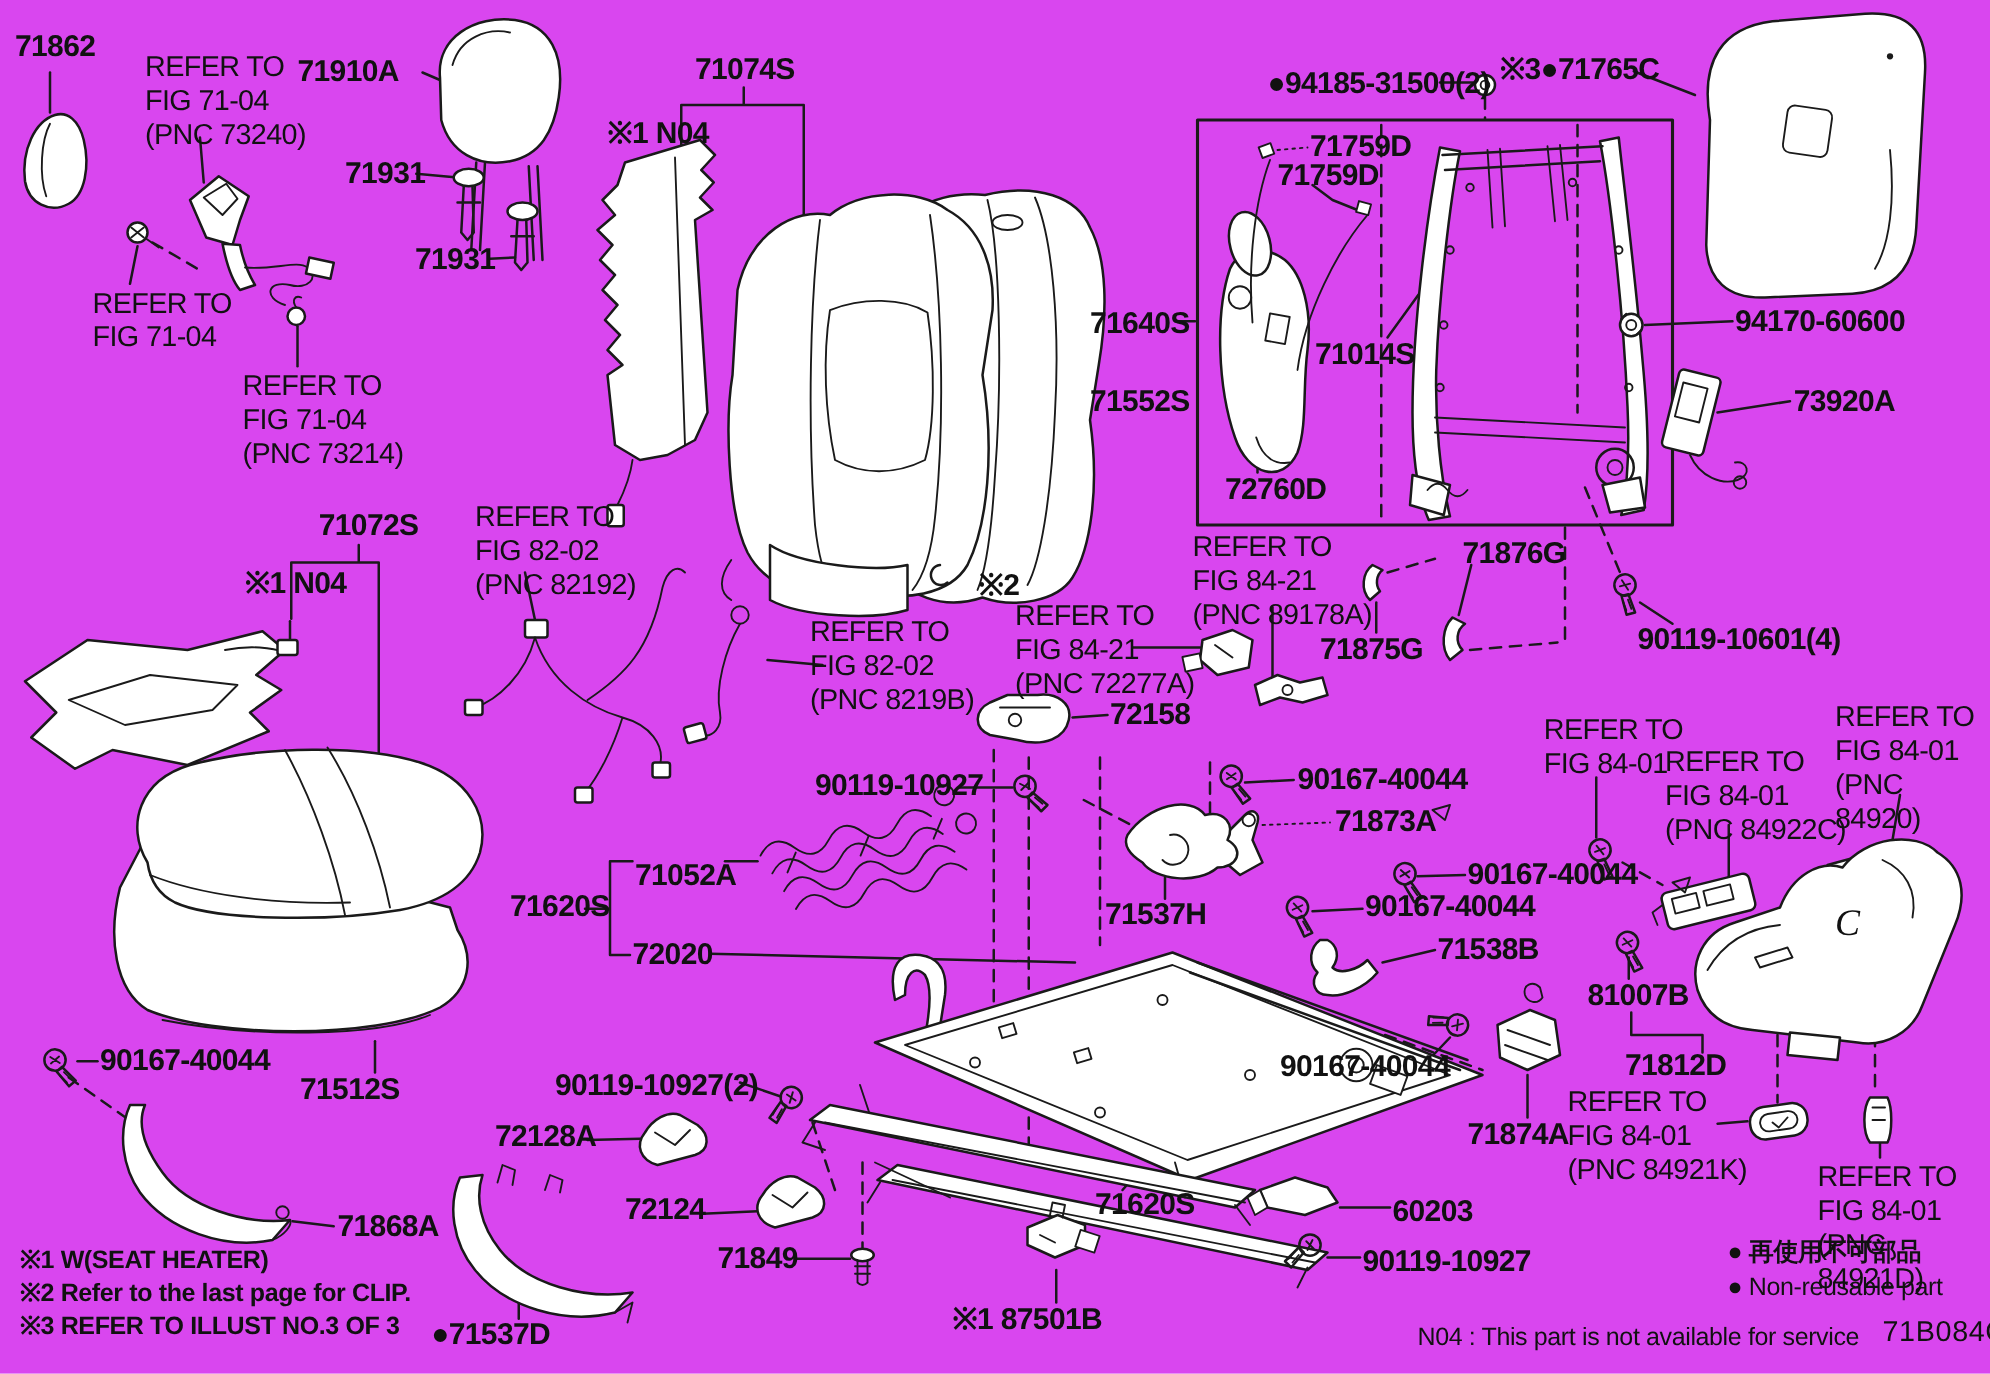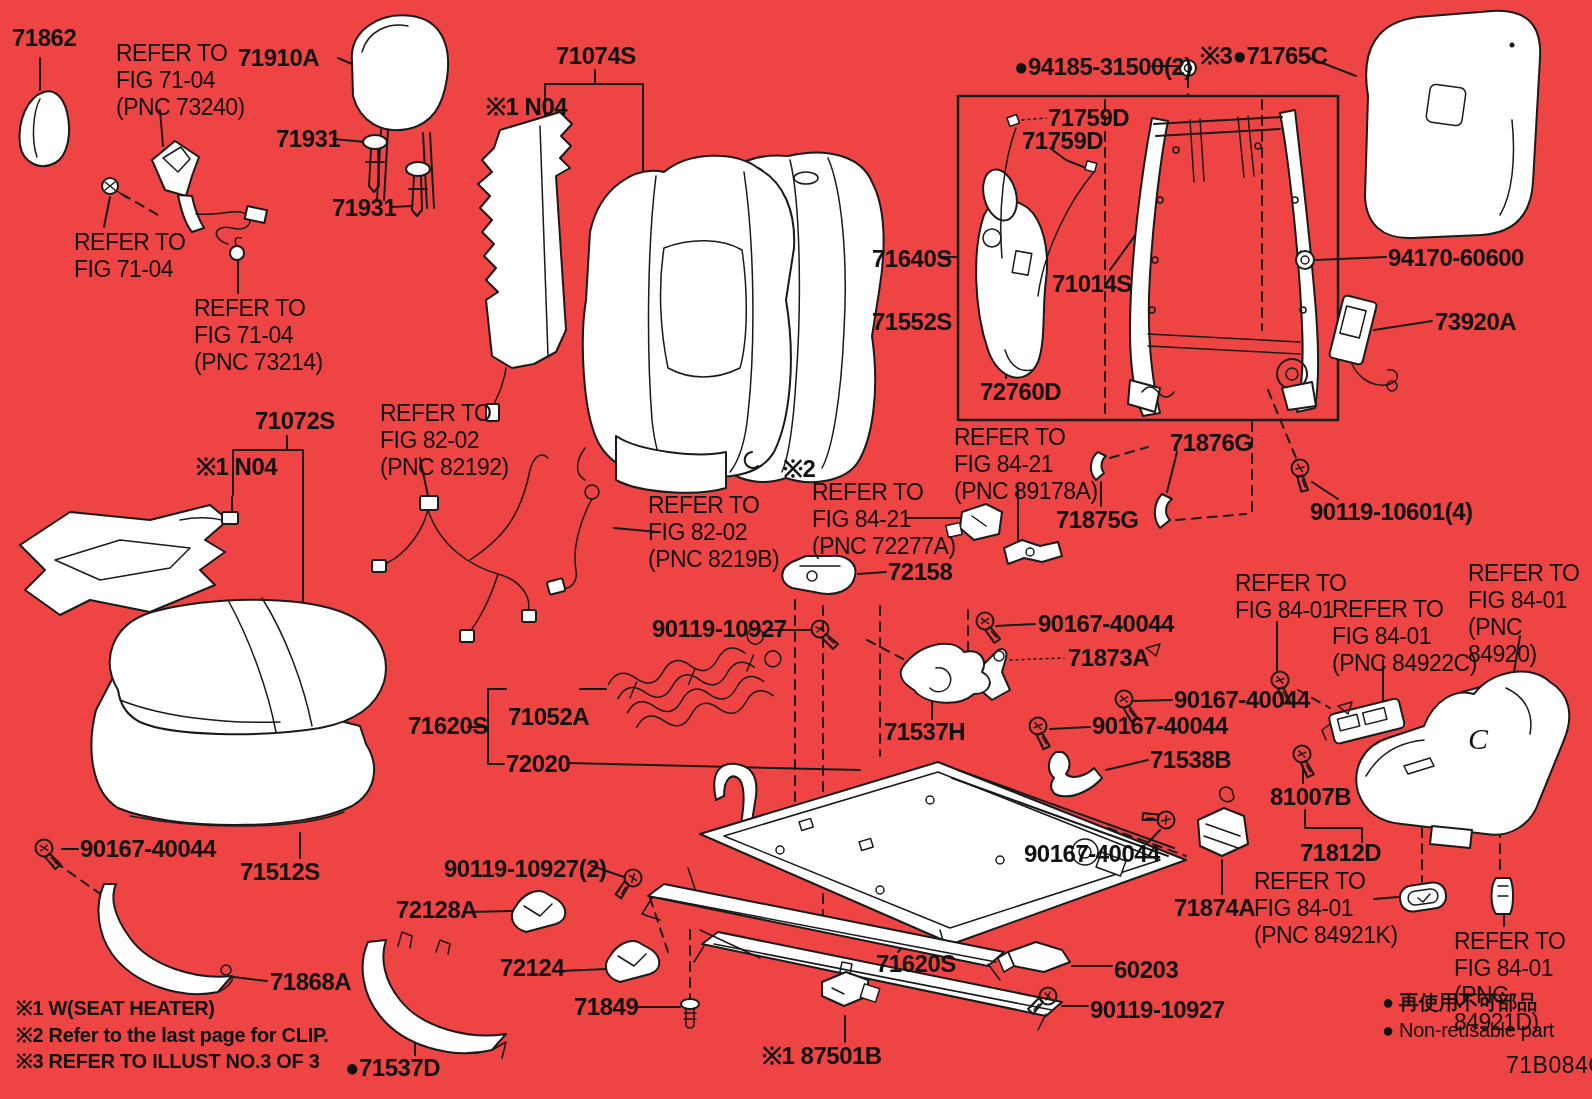--- a/index.html
+++ b/index.html
@@ -1,16 +1,16 @@
 <!DOCTYPE html>
 <html><head>
 <meta charset="utf-8">
 <style>
   html,body{margin:0;padding:0;background:#fff;}
-  #stage{position:relative;width:1592px;height:1099px;background:#ef4444;overflow:hidden;
+  #stage{position:relative;width:1592px;height:1099px;background:#d946ef;overflow:hidden;
          font-family:"Liberation Sans",sans-serif;color:#111;}
   #art{position:absolute;left:0;top:0;}
   #art *{stroke:#1a1a1a;fill:none;stroke-width:2;stroke-linecap:round;stroke-linejoin:round;}
   #art .w{fill:#fff;}
   #art .t{stroke-width:1.5;}
   #art .f{fill:#1a1a1a;stroke:none;}
   #art .dash{stroke-dasharray:9 7;}
   #art .dot{stroke-dasharray:2 4;stroke-width:1.5;}
   .lbl,.ref,.note,.code,.markc{position:absolute;white-space:pre-line;user-select:none;}
   .lbl{font-size:24px;font-weight:bold;letter-spacing:-0.5px;line-height:1.0;}
@@ -443,21 +443,21 @@
 FIG 82-02
 (PNC 8219B)</div>
 <div class="lbl" style="left:783px;top:457px">※2</div>
 <div class="ref" style="left:812px;top:479px">REFER TO
 FIG 84-21
 (PNC 72277A)</div>
 <div class="lbl" style="left:888px;top:560px">72158</div>
 <div class="lbl" style="left:652px;top:617px">90119-10927</div>
 <div class="lbl" style="left:1038px;top:612px">90167-40044</div>
 <div class="lbl" style="left:1068px;top:646px">71873A</div>
-<div class="lbl" style="left:508px;top:705px">71052A</div>
+<div class="lbl" style="left:508px;top:689px">71052A</div>
 <div class="lbl" style="left:408px;top:714px">71620S</div>
 <div class="lbl" style="left:506px;top:752px">72020</div>
 <div class="lbl" style="left:884px;top:720px">71537H</div>
 <div class="lbl" style="left:1174px;top:688px">90167-40044</div>
 <div class="lbl" style="left:1092px;top:714px">90167-40044</div>
 <div class="lbl" style="left:1150px;top:748px">71538B</div>
 <div class="ref" style="left:1235px;top:570px">REFER TO
 FIG 84-01</div>
 <div class="ref" style="left:1332px;top:596px">REFER TO
 FIG 84-01
@@ -488,15 +488,16 @@
 FIG 84-01
 (PNC 84921D)</div>
 
 <div class="markc" style="left:1468px;top:722px">C</div>
 
 <div class="note" style="left:16px;top:998px">※1 W(SEAT HEATER)</div>
 <div class="note" style="left:16px;top:1025px">※2 Refer to the last page for CLIP.</div>
 <div class="note" style="left:16px;top:1051px">※3 REFER TO ILLUST NO.3 OF 3</div>
 <div class="note" style="left:1382px;top:992px">● 再使用不可部品</div>
 <div class="note soft" style="left:1382px;top:1020px">● Non-reusable part</div>
+<div class="note soft" style="left:1134px;top:1060px">N04 : This part is not available for service</div>
 <div class="code" style="left:1506px;top:1052px">71B084G</div>
 
 </div>
 
 </body></html>

